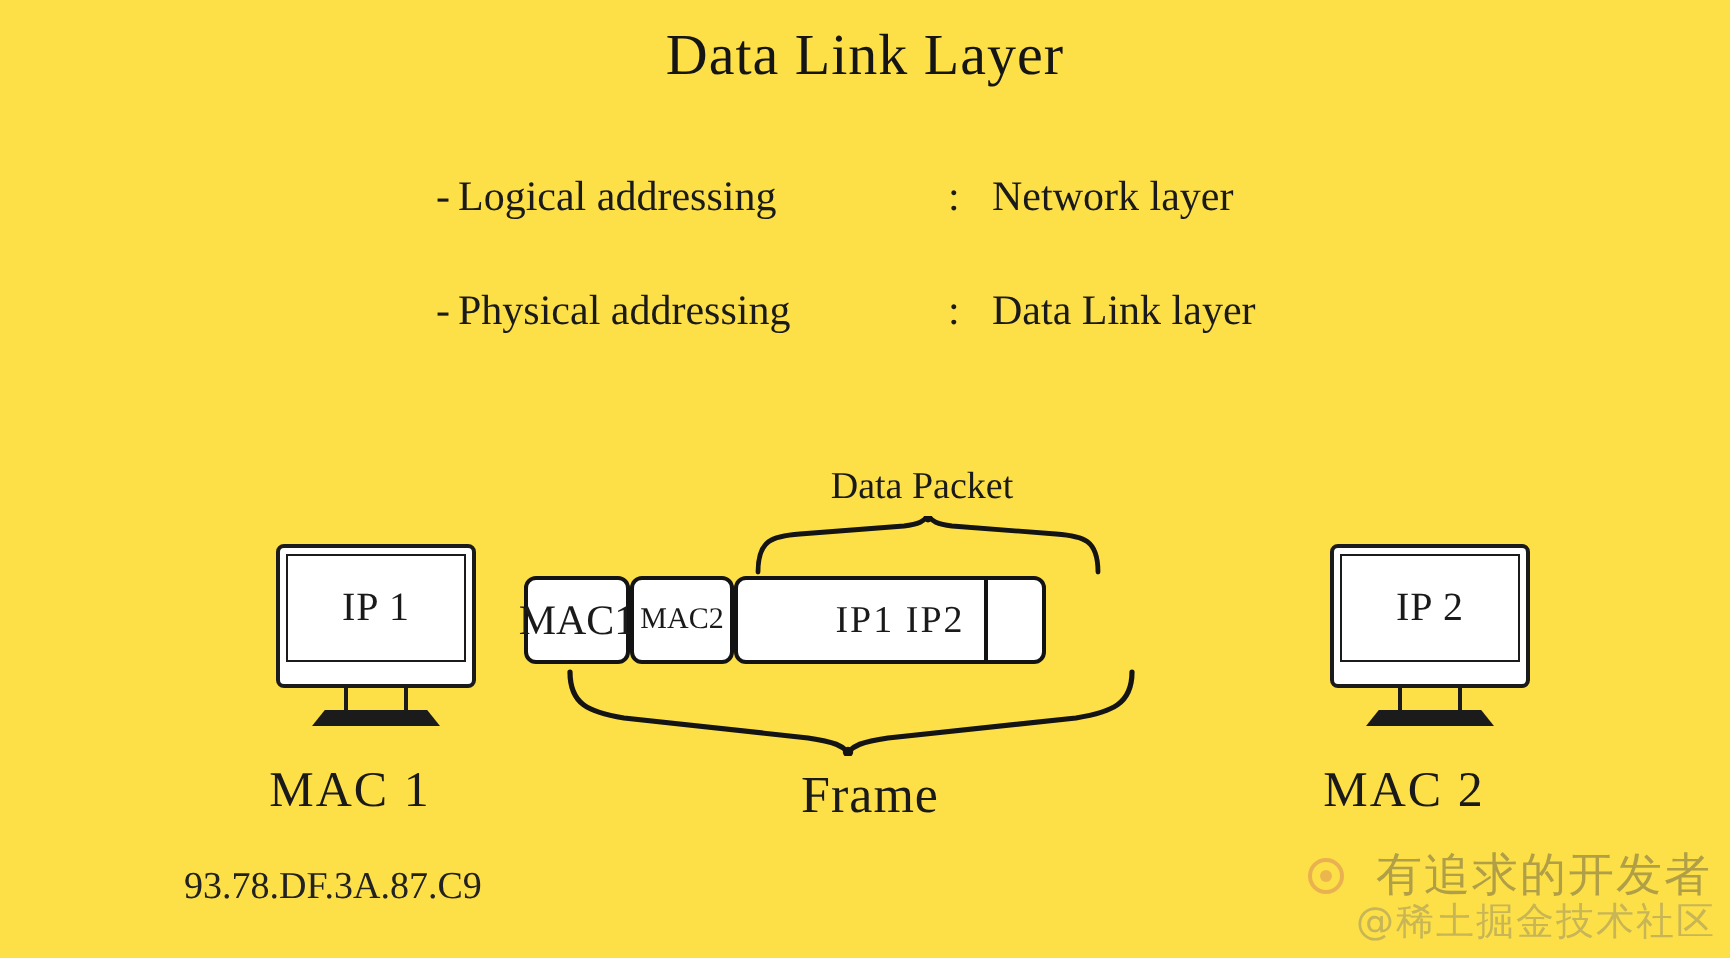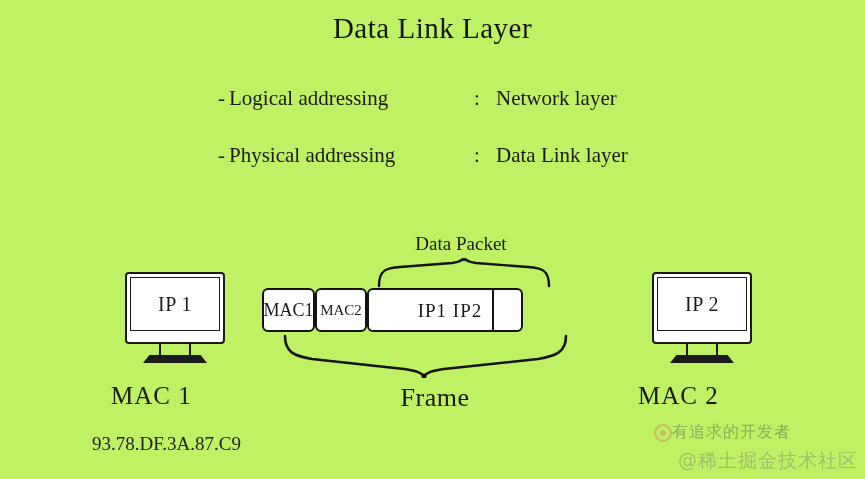--- a/index.html
+++ b/index.html
@@ -13,21 +13,21 @@
     position: relative;
     overflow: hidden;
     font-family: "Liberation Serif", "DejaVu Serif", serif;
     color: #1a1a1a;
     -webkit-font-smoothing: antialiased;
   }
 
   .slide {
     position: absolute;
     inset: 0;
-    background: #bef264;
+    background: #fde047;
   }
 
   
   .title {
     position: absolute;
     left: 0;
     top: 12px;
     width: 865px;
     text-align: center;
     font-size: 29px;
@@ -68,20 +68,21 @@
   .node {
     position: absolute;
   }
   .node-left  { left: 125px; top: 272px; }
   .node-right { left: 652px; top: 272px; }
 
   .monitor {
     position: relative;
     width: 100px;
     height: 72px;
+    margin-left: 13px;
   }
   .monitor-body {
     position: absolute;
     left: 0; top: 0;
     width: 100px;
     height: 72px;
     box-sizing: border-box;
     border: 2.5px solid #1b1b1b;
     border-radius: 4px;
     background: #fff;
@@ -117,21 +118,21 @@
     width: 64px;
     height: 8px;
     background: #1b1b1b;
     clip-path: polygon(10% 0%, 90% 0%, 100% 100%, 0% 100%);
   }
   .node-label {
     position: absolute;
     top: 110px;
     left: -14px;
     width: 128px;
-    text-align: left;
+    text-align: center;
     font-size: 25px;
     letter-spacing: 1px;
   }
 
   
   .mac-addr {
     position: absolute;
     font-size: 19px;
     color: #222;
     white-space: nowrap;
@@ -152,21 +153,21 @@
     box-sizing: border-box;
     border: 2.2px solid #131313;
     border-radius: 6px;
     background: #fff;
     display: flex;
     align-items: center;
     justify-content: center;
     line-height: 1;
     white-space: nowrap;
   }
-  .cell-mac1    { width: 53px; font-size: 18px; }
+  .cell-mac1    { width: 53px; font-size: 21px; }
   .cell-mac2    { width: 52px; font-size: 15px; }
   .cell-ipseg   { width: 156px; display: flex; padding: 0; }
   .cell-ipseg .sub {
     display: flex;
     align-items: center;
     justify-content: center;
     height: 100%;
     font-size: 19px;
     padding-left: 12px;
   }
@@ -208,22 +209,22 @@
     height: 58px;
     pointer-events: none;
     font-family: "DejaVu Sans", sans-serif;
   }
   .wm-line1 {
     position: absolute;
     left: 6px;
     top: 2px;
     display: flex;
     align-items: center;
-    gap: 0;
-    font-size: 16px;
+    gap: 16px;
+    font-size: 23px;
     color: rgba(70,70,70,0.42);
     letter-spacing: 1px;
     white-space: nowrap;
   }
   .wm-logo {
     width: 18px;
     height: 18px;
     border-radius: 50%;
     border: 2px solid rgba(210,120,90,0.45);
     box-sizing: border-box;

